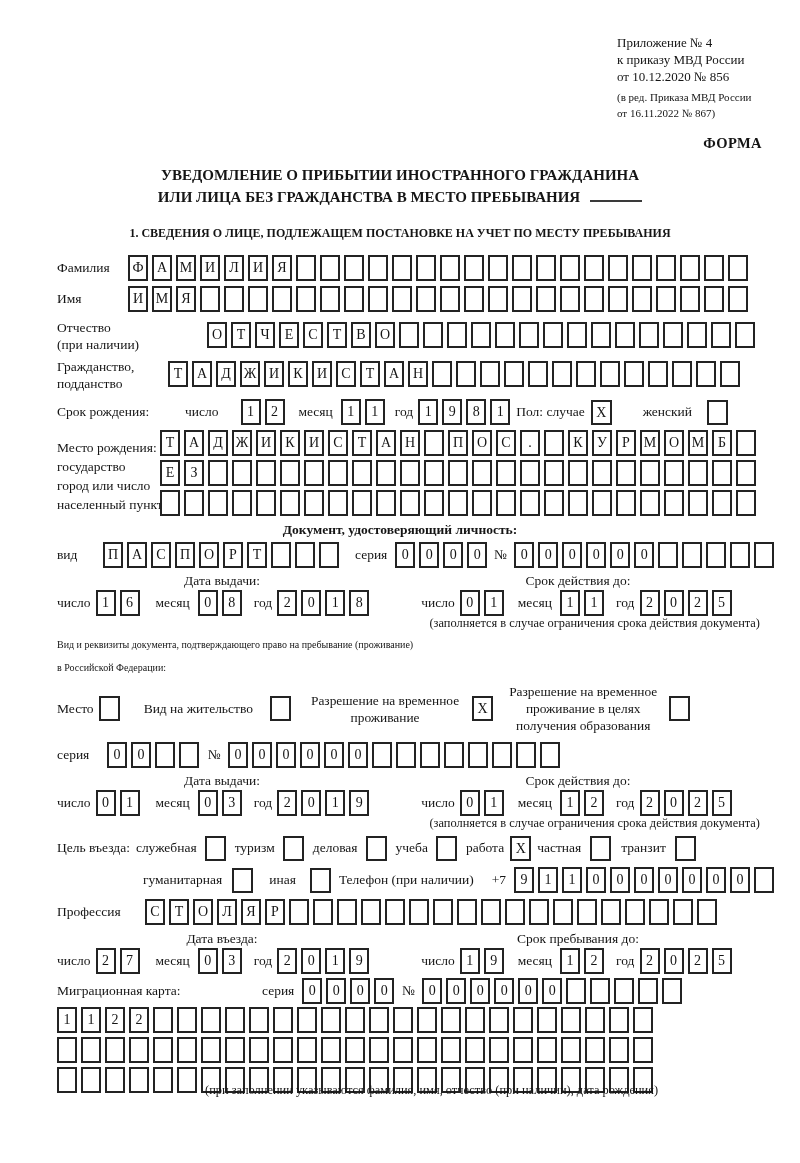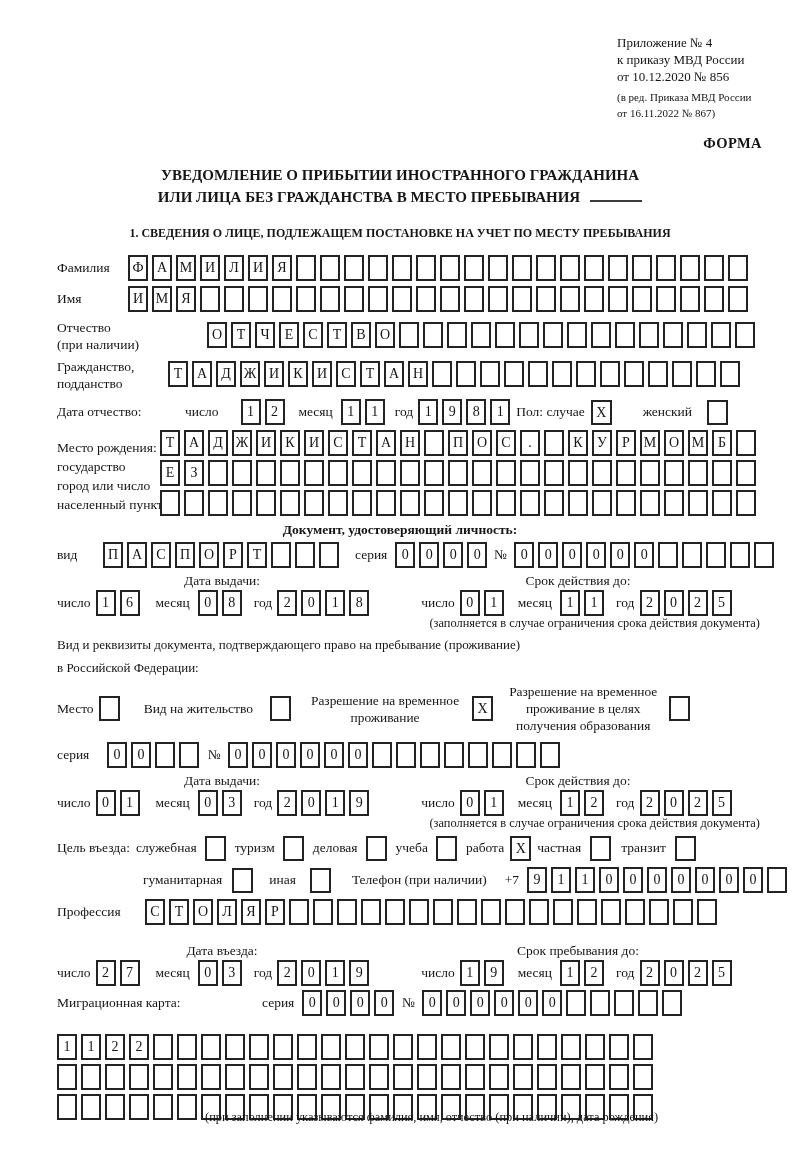--- a/index.html
+++ b/index.html
@@ -19,21 +19,21 @@
   .row{display:flex;align-items:center;margin-bottom:5px;font-size:13.5px;white-space:nowrap;font-family:Liberation Serif, serif;}
   .lbl{flex:none;line-height:26px;}
   .lbl2{flex:none;line-height:17px;padding-top:2px;}
   .cells{display:flex;flex:none;}
   .cell{box-sizing:border-box;flex:none;display:inline-block;width:20px;height:26px;border:2px solid #232323;margin-right:4px;text-align:center;font-size:14px;line-height:22px;background:#fff;}
   .cb{box-sizing:border-box;flex:none;display:inline-block;width:21px;height:25px;border:2px solid #232323;text-align:center;font-size:14px;line-height:21px;background:#fff;}
   .dword{flex:none;line-height:26px;}
   .stack .cells{margin-bottom:4px;}
   .dochead{margin-top:2px;margin-bottom:4px;font-weight:bold;font-size:13.5px;}
   .note{font-size:12.4px;margin-top:-2px;margin-bottom:4px;}
-  .plain{font-size:13px;line-height:19px;}
+  .plain{font-size:10px;line-height:19px;}
   .grp{display:flex;align-items:center;}
   .optlbl{line-height:26px;}
   .stacklbl{font-size:13.4px;line-height:17px;text-align:center;}
 </style>
 </head>
 <body>
 
 <div class="page">
 
   <div class="hdr">
@@ -182,21 +182,21 @@
           <span class="cell"></span>
           <span class="cell"></span>
           <span class="cell"></span>
           <span class="cell"></span>
           <span class="cell"></span>
           <span class="cell"></span>
         </span>
     </div>
 
     <div class="row">
-      <span class="lbl" style="width:128px">Дата отчество:</span>
+      <span class="lbl" style="width:128px">Срок рождения:</span>
       <span class="dword" style="margin-right:22px">число</span>
       <span class="cells" style="margin-right:10px">
           <span class="cell">1</span>
           <span class="cell">2</span>
         </span>
       <span class="dword" style="margin-right:8px">месяц</span>
       <span class="cells" style="margin-right:6px">
           <span class="cell">1</span>
           <span class="cell">1</span>
         </span>
@@ -504,38 +504,38 @@
       <span class="cb" style="margin-left:9px"></span>
       <span class="optlbl" style="margin-left:10px">транзит</span>
       <span class="cb" style="margin-left:9px"></span>
     </div>
 
     <div class="row" style="margin-bottom:6px">
       <span class="optlbl" style="margin-left:86px">гуманитарная</span>
       <span class="cb" style="margin-left:10px"></span>
       <span class="optlbl" style="margin-left:16px">иная</span>
       <span class="cb" style="margin-left:14px"></span>
-      <span class="optlbl" style="margin-left:21px">Телефон (при наличии)</span>
+      <span class="optlbl" style="margin-left:8px">Телефон (при наличии)</span>
       <span class="optlbl" style="margin-left:18px;margin-right:8px">+7</span>
       <span class="cells">
           <span class="cell">9</span>
           <span class="cell">1</span>
           <span class="cell">1</span>
           <span class="cell">0</span>
           <span class="cell">0</span>
           <span class="cell">0</span>
           <span class="cell">0</span>
           <span class="cell">0</span>
           <span class="cell">0</span>
           <span class="cell">0</span>
           <span class="cell"></span>
         </span>
     </div>
 
-    <div class="row" style="margin-bottom:18px">
+    <div class="row" style="margin-bottom:6px">
       <span class="lbl" style="width:88px">Профессия</span>
       <span class="cells">
           <span class="cell">С</span>
           <span class="cell">Т</span>
           <span class="cell">О</span>
           <span class="cell">Л</span>
           <span class="cell">Я</span>
           <span class="cell">Р</span>
           <span class="cell"></span>
           <span class="cell"></span>
@@ -597,21 +597,21 @@
         <span class="dword" style="margin-right:5px">год</span>
         <span class="cells">
             <span class="cell">2</span>
             <span class="cell">0</span>
             <span class="cell">2</span>
             <span class="cell">5</span>
           </span>
       </span>
     </div>
 
-    <div class="row" style="margin-bottom:18px">
+    <div class="row" style="margin-bottom:3px">
       <span class="lbl" style="width:160px">Миграционная карта:</span>
       <span class="dword" style="margin-left:45px;margin-right:8px">серия</span>
       <span class="cells">
           <span class="cell">0</span>
           <span class="cell">0</span>
           <span class="cell">0</span>
           <span class="cell">0</span>
         </span>
       <span class="dword" style="margin:0 7px 0 4px">№</span>
       <span class="cells">

